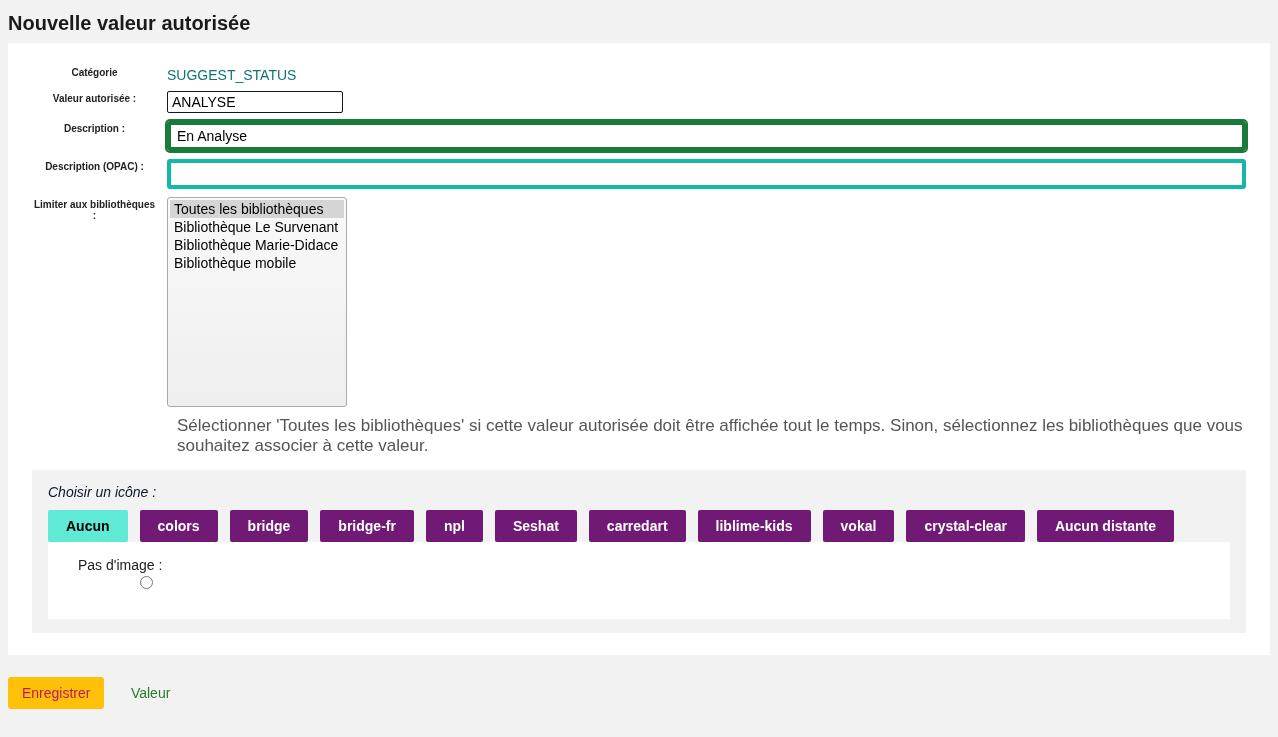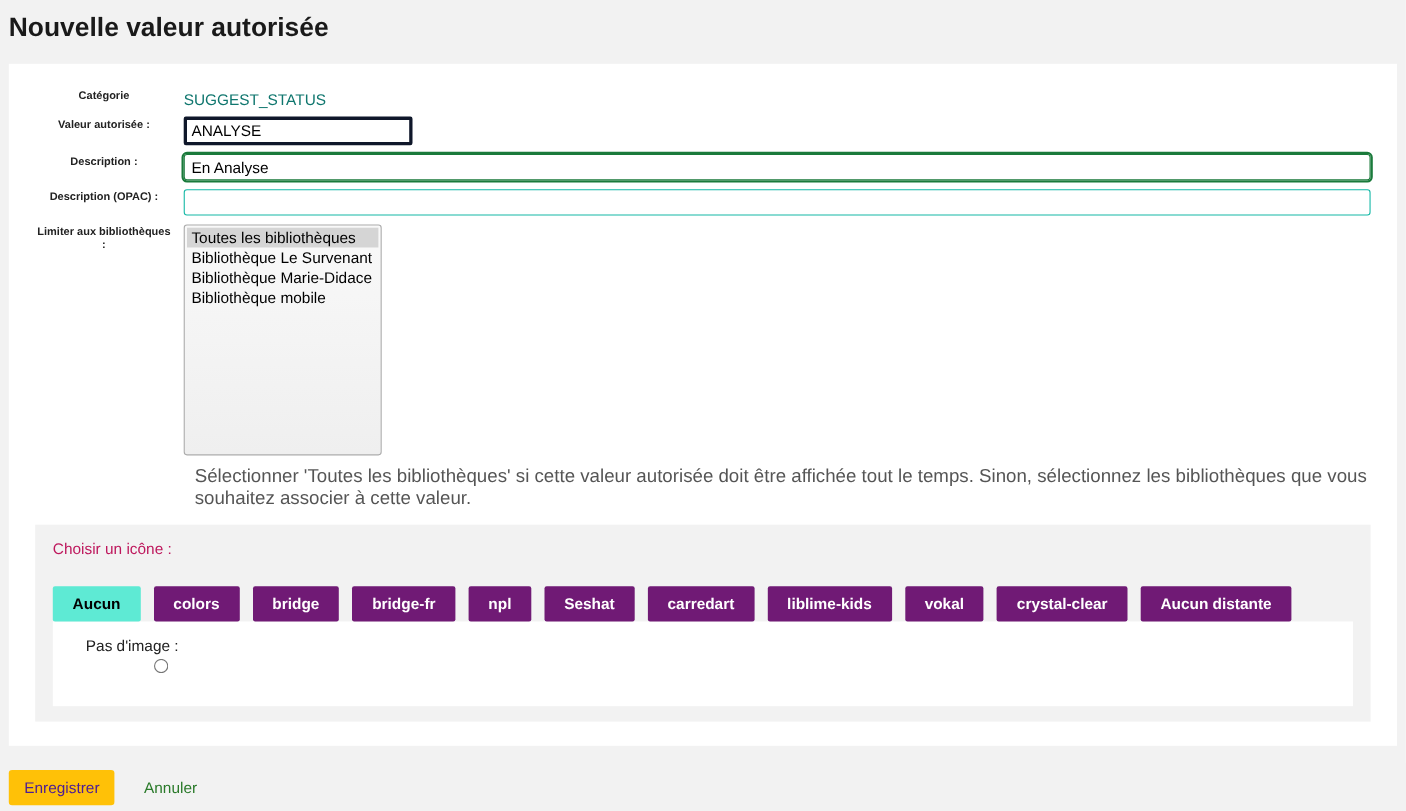--- a/index.html
+++ b/index.html
@@ -7,23 +7,23 @@
     margin: 0;
     padding: 0;
     font-family: Arial, Helvetica, sans-serif;
     background: #f2f2f2;
     color: #222;
   }
   .page {
     padding: 8px;
   }
   h1.page-title {
-    font-size: 24px;
+    font-size: 20px;
     font-weight: bold;
-    margin: 4px 0 18px 0;
+    margin: 4px 0 8px 0;
     color: #1a1a1a;
   }
   .form-card {
     background: #fff;
     padding: 22px 24px 22px 24px;
     margin-bottom: 12px;
   }
   .form-row {
     display: flex;
     align-items: flex-start;
@@ -40,31 +40,31 @@
   }
   .form-value {
     flex: 1;
   }
   .static-text {
     font-size: 14px;
     color: #0f766e;
     padding-top: 2px;
   }
   input[type="text"].small {
-    width: 208px;
+    width: 176px;
     padding: 2px 4px;
     font-size: 14px;
-    border: 3px solid #0f172a;
+    border: 1px solid #0f172a;
     border-radius: 2px;
   }
   input[type="text"].full {
     width: 100%;
     padding: 3px 6px;
     font-size: 14px;
-    border: 1px solid #14b8a6;
+    border: 4px solid #14b8a6;
     border-radius: 3px;
   }
   input[type="text"].focused {
     outline: 2px solid #1a7a3b;
     border-color: #1a7a3b;
   }
   select.multi {
     width: 180px;
     height: 210px;
     font-size: 14px;
@@ -85,22 +85,23 @@
     margin-top: 6px;
     margin-left: 145px;
   }
   .icon-section {
     background: #f2f2f2;
     margin: 14px 0 0 0;
     padding: 14px 16px;
   }
   .icon-fieldset-label {
     font-size: 14px;
-    margin-bottom: 26px;
-    color: #be185d;
+    margin-bottom: 10px;
+    color: #0f172a;
+    font-style: italic;
   }
   .tabs {
     display: flex;
     flex-wrap: wrap;
     gap: 12px;
   }
   .tab {
     background: #701a75;
     color: #fff;
     padding: 8px 18px;
@@ -126,21 +127,21 @@
   .noimage-radio {
     display: block;
     margin-top: 2px;
     margin-left: 62px;
   }
   .actions {
     padding: 10px 0 20px 0;
   }
   .btn-save {
     background: #ffc107;
-    color: #4c1d95;
+    color: #be185d;
     border: none;
     padding: 8px 14px;
     font-size: 14px;
     border-radius: 3px;
     cursor: pointer;
   }
   .btn-cancel {
     background: none;
     border: none;
     color: #2a7a2a;
@@ -215,15 +216,15 @@
       <div class="tab-content">
         <span class="noimage-label">Pas d'image :</span>
         <input type="radio" class="noimage-radio" style="">
       </div>
     </div>
 
   </div>
 
   <div class="actions">
     <button class="btn-save">Enregistrer</button>
-    <button class="btn-cancel">Annuler</button>
+    <button class="btn-cancel">Valeur</button>
   </div>
 </div>
 
 </body></html>

